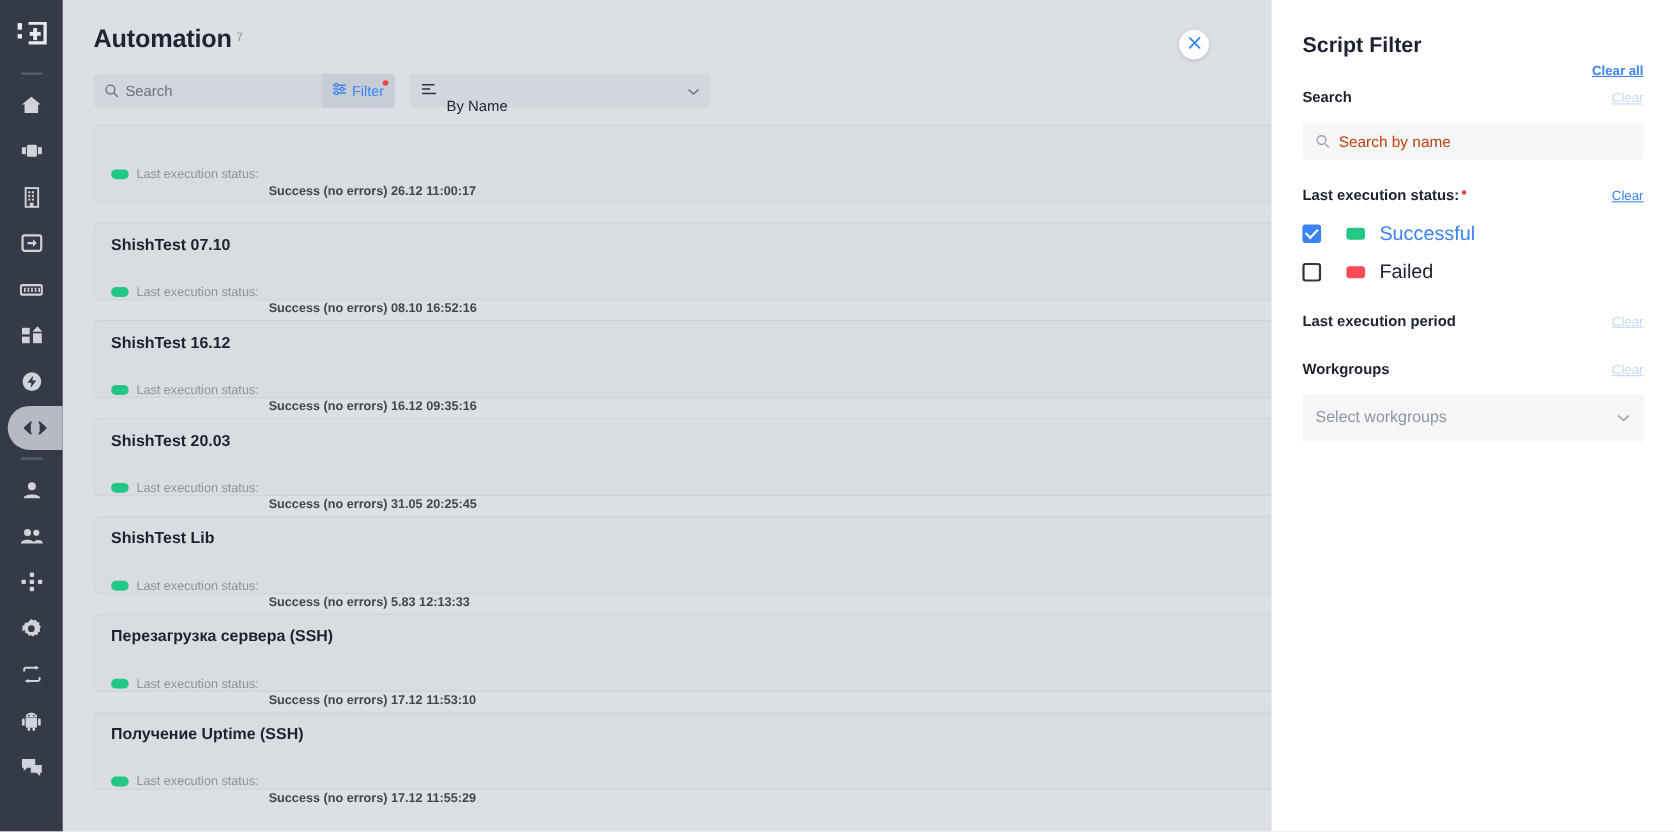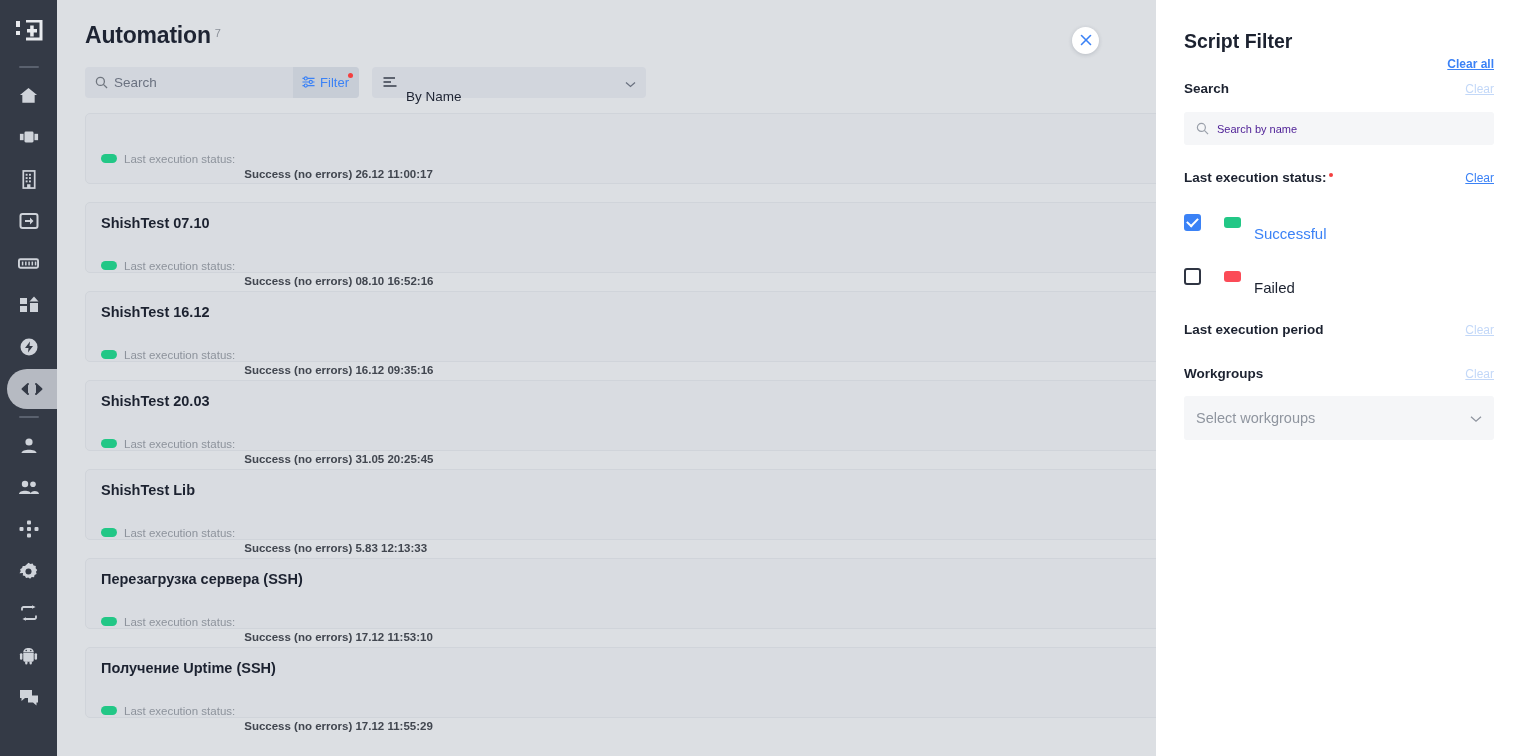--- a/index.html
+++ b/index.html
@@ -272,22 +272,22 @@
     border-radius: 3px;
     display: flex;
     align-items: center;
     padding: 0 12px 0 12px;
     cursor: text;
   }
   .field.tall { height: 44px; margin-top: 12px; }
   .field .f-ico { margin-right: 8px; display:flex; }
   .field .f-ph {
     flex: 1 1 auto;
-    font-size: 11px;
-    color: #4c1d95;
+    font-size: 14px;
+    color: #c2410c;
   }
   .field.tall .f-ph { font-size: 14.5px; color: #8f959f; }
 
   .check-row {
     display: flex;
     align-items: center;
     margin-top: 14px;
     cursor: pointer;
   }
   .cbox {
@@ -309,23 +309,22 @@
     border-width: 0 2.2px 2.2px 0;
     transform: rotate(44deg) translate(-1px,-1px);
   }
   .chip {
     width: 17px; height: 11px;
     border-radius: 3px;
     margin-left: 23px;
     flex: 0 0 17px;
   }
   .chip-label {
-    font-size: 15px;
+    font-size: 18px;
     margin-left: 13px;
-    margin-top: 23px;
   }
 </style>
 </head>
 <body>
 
 <div id="app">
 
   <div class="sidebar">
     <div class="sb-logo">
       <svg width="28" height="26" viewBox="0 0 28 26">

